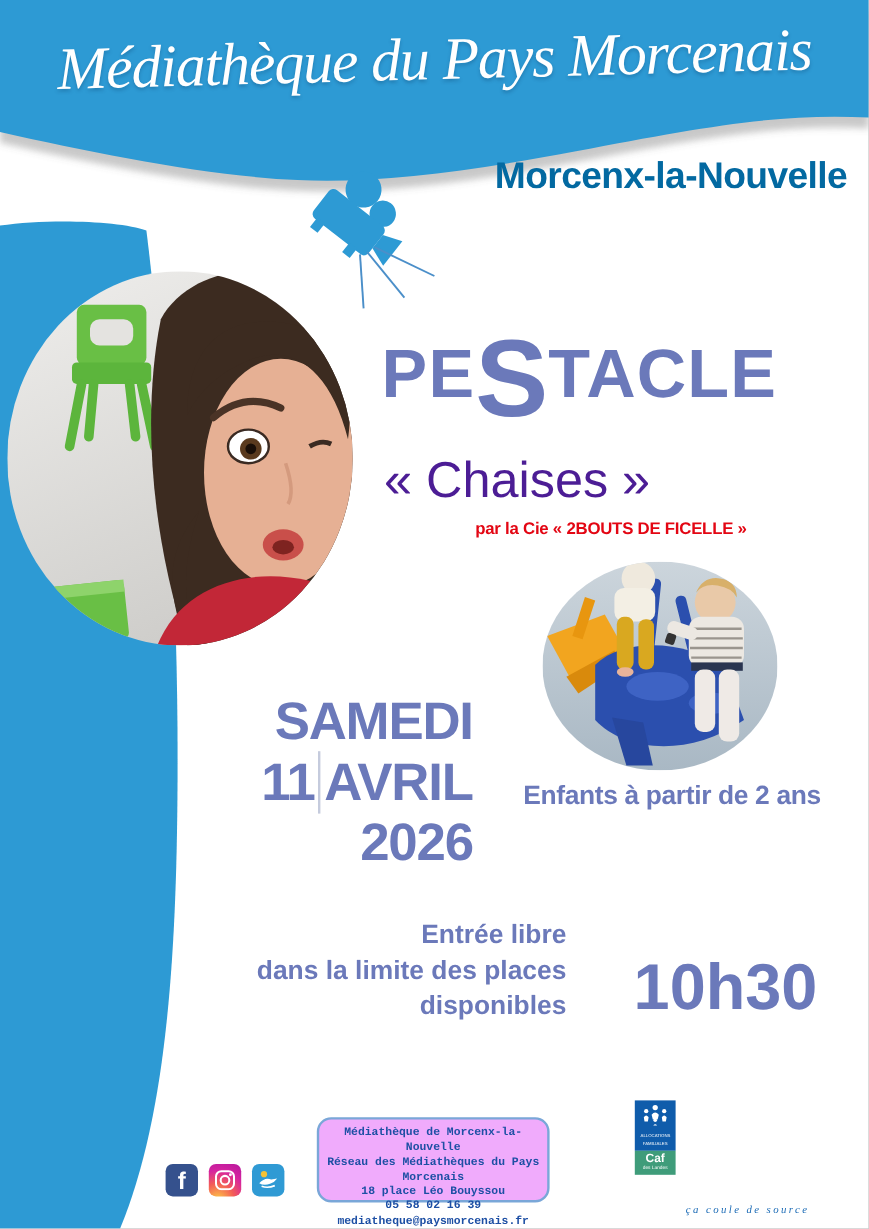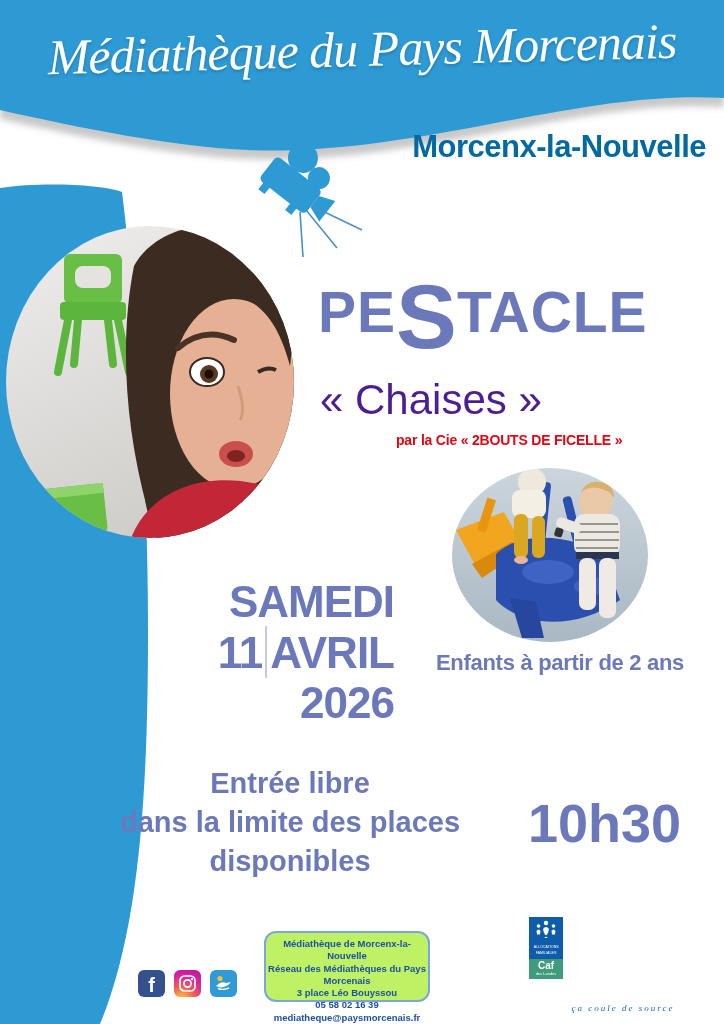--- a/index.html
+++ b/index.html
@@ -56,33 +56,33 @@
     text-align:right; line-height:49px;
   }
   .date-row { display:flex; justify-content:flex-end; align-items:center; }
   .date-divider { width:2px; height:52px; background:#c5cbdd; margin:0 3px; }
   .audience {
     position:absolute; left:436px; top:650px; width:256px; text-align:left;
     font-size:22px; font-weight:bold; color:#6b79ba; letter-spacing:-0.3px;
     white-space:nowrap;
   }
   .admission {
-    position:absolute; left:108px; top:764px; width:364px; text-align:center;
-    font-size:29px; font-weight:bold; color:#6b79ba; line-height:1.35;
+    position:absolute; left:108px; top:764px; width:364px; text-align:right;
+    font-size:22px; font-weight:bold; color:#6b79ba; line-height:1.35;
   }
   .time {
     position:absolute; left:528px; top:792px;
     font-size:54px; font-weight:bold; color:#6b79ba;
   }
   
   .contact-box {
-    position:absolute; left:264px; top:931px; width:166px; height:71px;
-    background:#bef264; border:2px solid #7aa7d8; border-radius:12px;
+    position:absolute; left:264px; top:931px; width:194px; height:71px;
+    background:#f0abfc; border:2px solid #7aa7d8; border-radius:12px;
     padding-top:5px; text-align:center;
-    font-family:Liberation Sans, sans-serif; font-weight:bold;
+    font-family:Liberation Mono, monospace; font-weight:bold;
     font-size:9.5px; line-height:12.3px; color:#1d4fa4;
   }
   .social-row { position:absolute; left:138px; top:970px; display:flex; gap:9px; }
   .social-icon {
     width:27px; height:27px; border-radius:6px;
     display:flex; align-items:center; justify-content:center; cursor:pointer;
   }
   .fb { background:#35518d; color:#fff; font-size:20px; font-weight:bold; line-height:27px; }
   .fb span { position:relative; top:2px; }
   .ig { background:radial-gradient(circle at 28% 110%, #fdca45 0%, #f35d56 38%, #d6249f 68%, #b5179e 100%); }
@@ -269,21 +269,21 @@
   <div class="admission">
     <div>Entrée libre</div>
     <div>dans la limite des places disponibles</div>
   </div>
 
   <div class="time">10h30</div>
 
   <div class="contact-box">
     <div>Médiathèque de Morcenx-la-Nouvelle</div>
     <div>Réseau des Médiathèques du Pays Morcenais</div>
-    <div>3 place Léo Bouyssou</div>
+    <div>18 place Léo Bouyssou</div>
     <div>05 58 02 16 39</div>
     <div>mediatheque@paysmorcenais.fr</div>
   </div>
 
   <div class="social-row">
     <div class="social-icon fb">
       <span>f</span>
     </div>
     <div class="social-icon ig">
       <svg width="17" height="17" viewBox="0 0 17 17">

